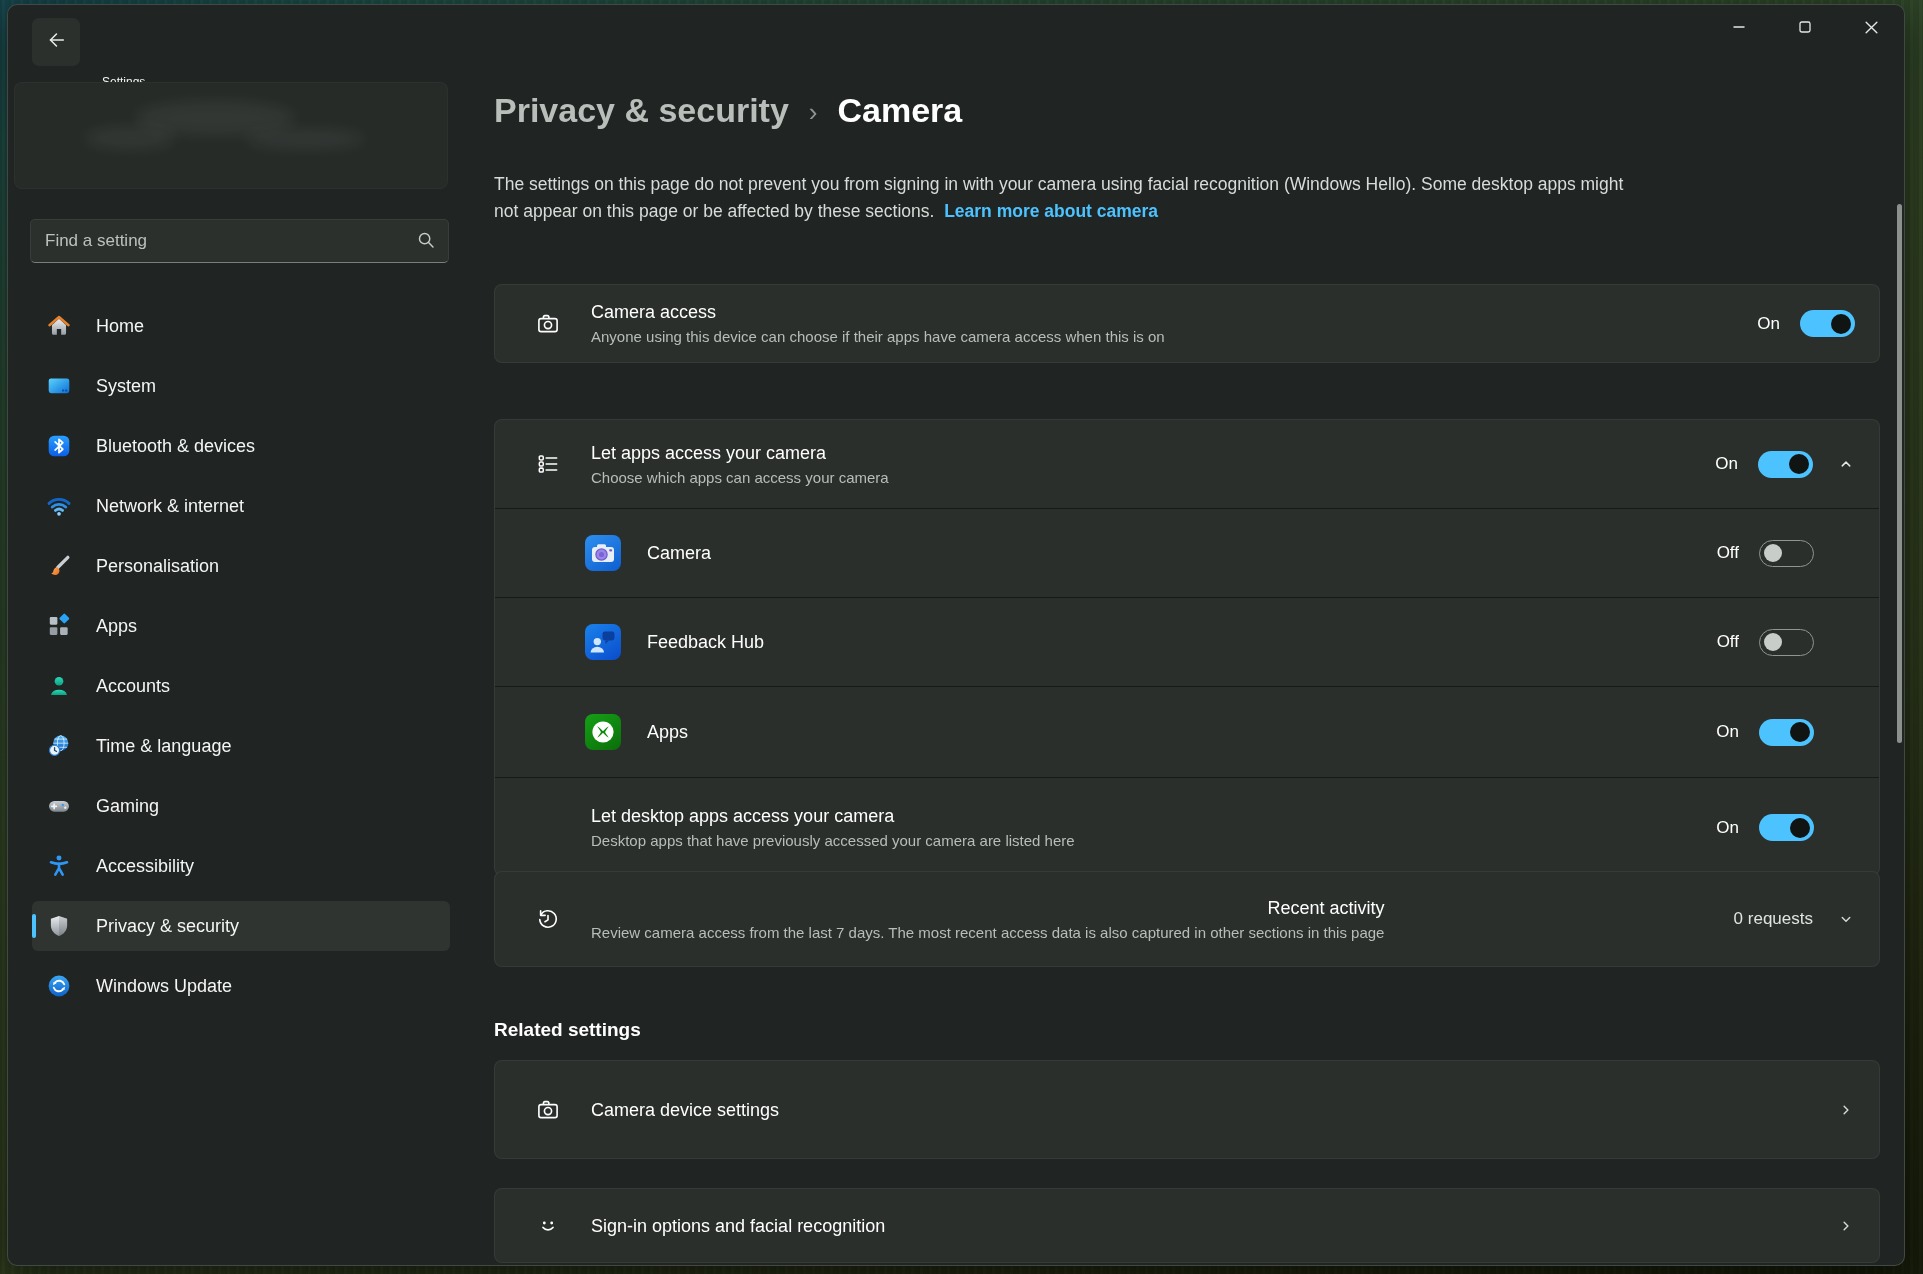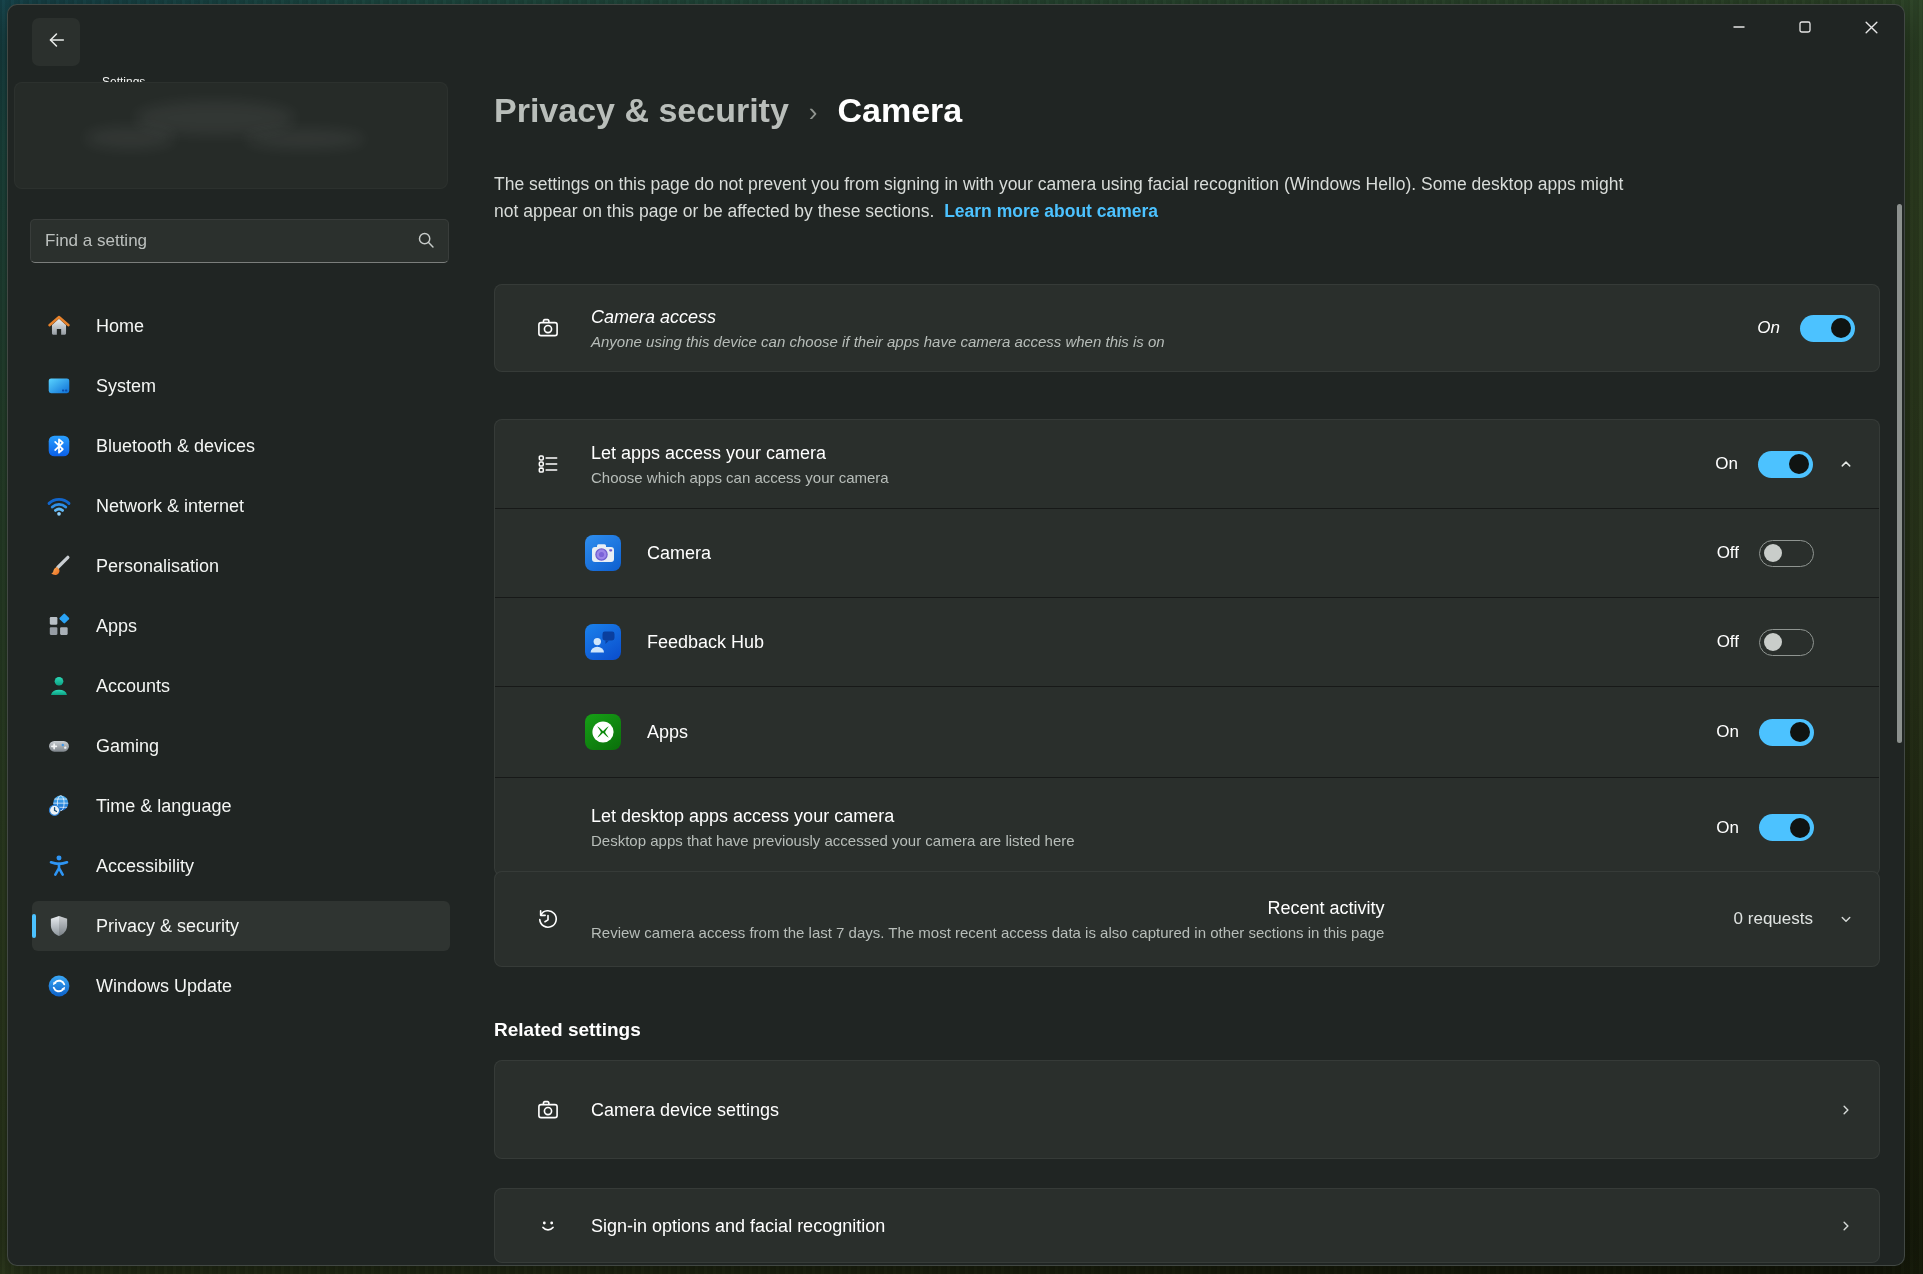--- a/index.html
+++ b/index.html
@@ -269,57 +269,57 @@
           </svg>
         </span>
         <span class="nav-label">Accounts</span>
       </div>
 
       <div class="nav-item">
 
         <span class="nav-ic">
           <svg width="26" height="26" viewBox="0 0 24 24">
             <defs>
-                <linearGradient id="gpad" x1="0" y1="0" x2="0" y2="1">
-                  <stop offset="0" stop-color="#c9ced2"></stop>
-                  <stop offset="1" stop-color="#7f868c"></stop>
-                </linearGradient>
-              </defs>
-            <rect x="2.8" y="7.4" width="18.4" height="9.8" rx="4.9" fill="url(#gpad)"></rect>
-            <path d="M7.5 10.3 v4.2 M5.4 12.4 h4.2" stroke="#f3f5f6" stroke-width="1.5" stroke-linecap="round"></path>
-            <circle cx="15.5" cy="11.1" r="1.1" fill="#3f96e8"></circle>
-            <circle cx="17.8" cy="13.5" r="1.1" fill="#eef1f3"></circle>
-          </svg>
-        </span>
-        <span class="nav-label">Gaming</span>
-      </div>
-
-      <div class="nav-item">
-
-        <span class="nav-ic">
-          <svg width="26" height="26" viewBox="0 0 24 24">
-            <defs>
                 <linearGradient id="gglobe" x1="0" y1="0" x2="0" y2="1">
                   <stop offset="0" stop-color="#4fb3f2"></stop>
                   <stop offset="1" stop-color="#1168cc"></stop>
                 </linearGradient>
               </defs>
             <circle cx="13.6" cy="9.4" r="7" fill="url(#gglobe)"></circle>
             <ellipse cx="13.6" cy="9.4" rx="3.1" ry="7" fill="none" stroke="rgba(255,255,255,.7)" stroke-width="0.9"></ellipse>
             <path d="M6.8 9.4 h13.6 M7.7 5.6 h11.8 M7.7 13.2 h11.8" stroke="rgba(255,255,255,.7)" stroke-width="0.9" fill="none"></path>
             <circle cx="7.9" cy="16" r="4.7" fill="#eef3f6" stroke="#2b7fd4" stroke-width="1.1"></circle>
             <path d="M7.9 13.5 V16 L9.8 17.1" stroke="#1c4f7a" stroke-width="1.2" fill="none" stroke-linecap="round"></path>
           </svg>
         </span>
         <span class="nav-label">Time &amp; language</span>
       </div>
 
       <div class="nav-item">
 
         <span class="nav-ic">
+          <svg width="26" height="26" viewBox="0 0 24 24">
+            <defs>
+                <linearGradient id="gpad" x1="0" y1="0" x2="0" y2="1">
+                  <stop offset="0" stop-color="#c9ced2"></stop>
+                  <stop offset="1" stop-color="#7f868c"></stop>
+                </linearGradient>
+              </defs>
+            <rect x="2.8" y="7.4" width="18.4" height="9.8" rx="4.9" fill="url(#gpad)"></rect>
+            <path d="M7.5 10.3 v4.2 M5.4 12.4 h4.2" stroke="#f3f5f6" stroke-width="1.5" stroke-linecap="round"></path>
+            <circle cx="15.5" cy="11.1" r="1.1" fill="#3f96e8"></circle>
+            <circle cx="17.8" cy="13.5" r="1.1" fill="#eef1f3"></circle>
+          </svg>
+        </span>
+        <span class="nav-label">Gaming</span>
+      </div>
+
+      <div class="nav-item">
+
+        <span class="nav-ic">
           <svg width="26" height="26" viewBox="0 0 24 24" fill="none" stroke="#2e96f5" stroke-width="2.4" stroke-linecap="round" stroke-linejoin="round">
             <circle cx="12" cy="4.7" r="2.3" fill="#2e96f5" stroke="none"></circle>
             <path d="M4.6 8.6 C9 10.3 15 10.3 19.4 8.6"></path>
             <path d="M12 9.9 V14 M12 14 L8.6 20 M12 14 L15.4 20"></path>
           </svg>
         </span>
         <span class="nav-label">Accessibility</span>
       </div>
 
       <div class="nav-item selected">
@@ -370,21 +370,21 @@
       <span class="bc-current">Camera</span>
     </div>
 
     <div class="intro">
       <div>The settings on this page do not prevent you from signing in with your camera using facial recognition (Windows Hello). Some desktop apps might</div>
       <div><span>not appear on this page or be affected by these sections.</span>&nbsp;
         <span class="link">Learn more about camera</span>
       </div>
     </div>
 
-    <div class="card" style="top:279px;height:88px;font-style:italic;">
+    <div class="card" style="top:279px;height:79px;">
       <div class="rowline">
         <div class="row-left">
           <span class="row-ic">
             <svg width="26" height="26" viewBox="0 0 24 24" fill="none" stroke="#fff" stroke-width="1.5" stroke-linejoin="round">
               <rect x="3.6" y="7" width="16.8" height="12" rx="2"></rect>
               <path d="M7.8 7 V5.5 a1.2 1.2 0 0 1 1.2 -1.2 h2.6 a1.2 1.2 0 0 1 1.2 1.2 V7"></path>
               <circle cx="12" cy="13" r="3.3"></circle>
             </svg>
           </span>
           <div class="txt-stack">

